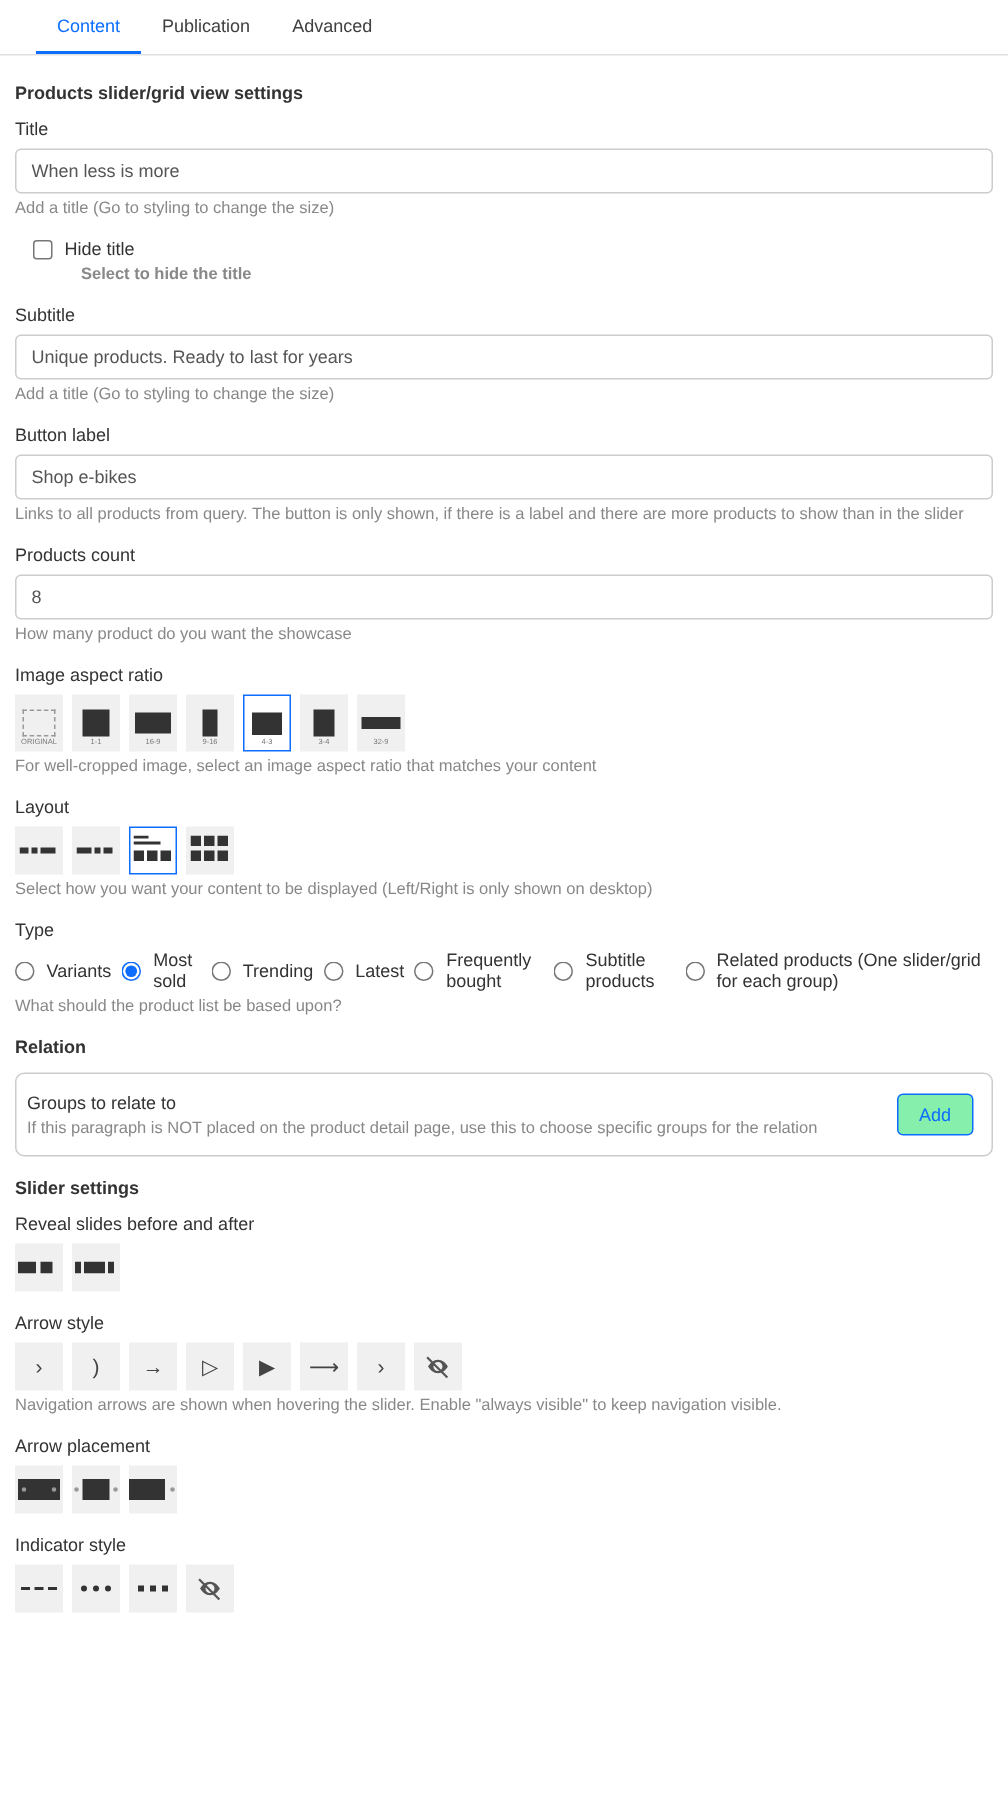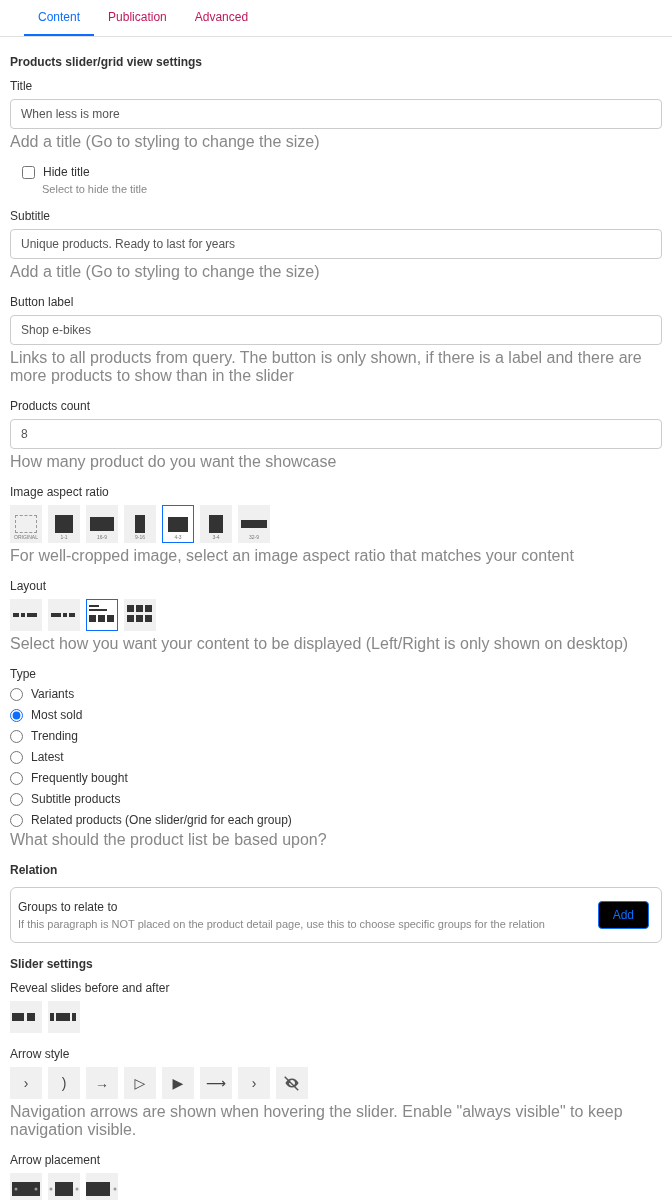--- a/index.html
+++ b/index.html
@@ -1,49 +1,49 @@
 <!DOCTYPE html>
 <html><head>
 <meta charset="utf-8">
 <style>
 * { box-sizing: border-box; margin: 0; padding: 0; }
 body { font-family: -apple-system, BlinkMacSystemFont, "Segoe UI", Arial, sans-serif; font-size: 12px; color: #333; background: #fff; padding: 0; width: 672px; }
 .tabs { display: flex; border-bottom: 1px solid #e0e0e0; padding: 0 24px; }
-.tab { padding: 10px 14px; font-size: 12px; color: #be185d; cursor: pointer; border-bottom: 2px solid transparent; }
+.tab { padding: 10px 14px; font-size: 12px; color: #404040; cursor: pointer; border-bottom: 2px solid transparent; }
 .tab.active { color: #0d6efd; border-bottom-color: #0d6efd; }
 .content { padding: 12px 10px; }
 .section-title { font-size: 12px; font-weight: bold; color: #333; margin: 6px 0 10px 0; }
 .field-group { margin-bottom: 14px; }
 .field-label { font-size: 12px; color: #333; margin-bottom: 6px; display: block; }
 .text-input { width: 100%; padding: 7px 10px; border: 1px solid #ccc; border-radius: 4px; font-size: 12px; color: #555; }
-.help-text { font-size: 16px; color: #888; margin-top: 4px; }
+.help-text { font-size: 11px; color: #888; margin-top: 4px; }
 .checkbox-row { display: flex; align-items: center; gap: 8px; margin: 4px 0 4px 12px; }
 .checkbox-row input { width: 13px; height: 13px; }
-.checkbox-help { font-size: 11px; color: #888; margin: 2px 0 0 32px; }
+.checkbox-help { font-size: 11px; color: #888; margin: 2px 0 0 44px; font-weight: bold; }
 .thumb-row { display: flex; gap: 6px; margin-top: 6px; }
 .thumb { width: 32px; height: 38px; background: #f0f0f0; border: 1px solid transparent; display: flex; flex-direction: column; align-items: center; justify-content: center; font-size: 6px; color: #666; cursor: pointer; position: relative; }
 .thumb.selected { border: 1px solid #0d6efd; background: #fff; }
 .thumb-inner { background: #333; display: block; }
 .ratio-orig { width: 22px; height: 18px; border: 1px dashed #999; background: none; }
 .ratio-11 { width: 18px; height: 18px; }
 .ratio-169 { width: 24px; height: 14px; }
 .ratio-916 { width: 10px; height: 18px; }
 .ratio-43 { width: 20px; height: 15px; }
 .ratio-34 { width: 14px; height: 18px; }
 .ratio-329 { width: 26px; height: 8px; }
 .thumb-label { position: absolute; bottom: 2px; left: 0; right: 0; text-align: center; font-size: 5px; letter-spacing: 0; color: #777; }
 .layout-thumb { width: 32px; height: 32px; background: #f0f0f0; border: 1px solid transparent; cursor: pointer; display: flex; align-items: center; justify-content: center; }
 .layout-thumb.selected { border: 1px solid #0d6efd; background: #fff; }
-.radio-list { display: flex; flex-direction: column; gap: 7px; margin-top: 4px; }
+.radio-list { display: flex; flex-direction: row; gap: 7px; margin-top: 4px; }
 .radio-row { display: flex; align-items: center; gap: 8px; font-size: 12px; color: #333; }
 .radio-row input { width: 13px; height: 13px; accent-color: #0d6efd; }
 .relation-box { border: 1px solid #ccc; border-radius: 6px; padding: 12px 110px 12px 7px; position: relative; margin-top: 6px; }
 .relation-title { font-size: 12px; color: #333; margin-bottom: 4px; }
 .relation-help { font-size: 11px; color: #888; }
-.add-btn { position: absolute; right: 12px; top: 50%; transform: translateY(-50%); padding: 6px 14px; border: 1px solid #0d6efd; color: #0d6efd; background: #000000; border-radius: 4px; font-size: 12px; cursor: pointer; }
+.add-btn { position: absolute; right: 12px; top: 50%; transform: translateY(-50%); padding: 6px 14px; border: 1px solid #0d6efd; color: #0d6efd; background: #86efac; border-radius: 4px; font-size: 12px; cursor: pointer; }
 .reveal-thumb, .arrow-thumb, .placement-thumb, .indicator-thumb { width: 32px; height: 32px; background: #f0f0f0; cursor: pointer; display: flex; align-items: center; justify-content: center; color: #444; font-size: 14px; }
 svg { display: block; }
 </style>
 </head>
 <body>
 
 <div class="tabs">
   <div class="tab active">Content</div>
   <div class="tab">Publication</div>
   <div class="tab">Advanced</div>

